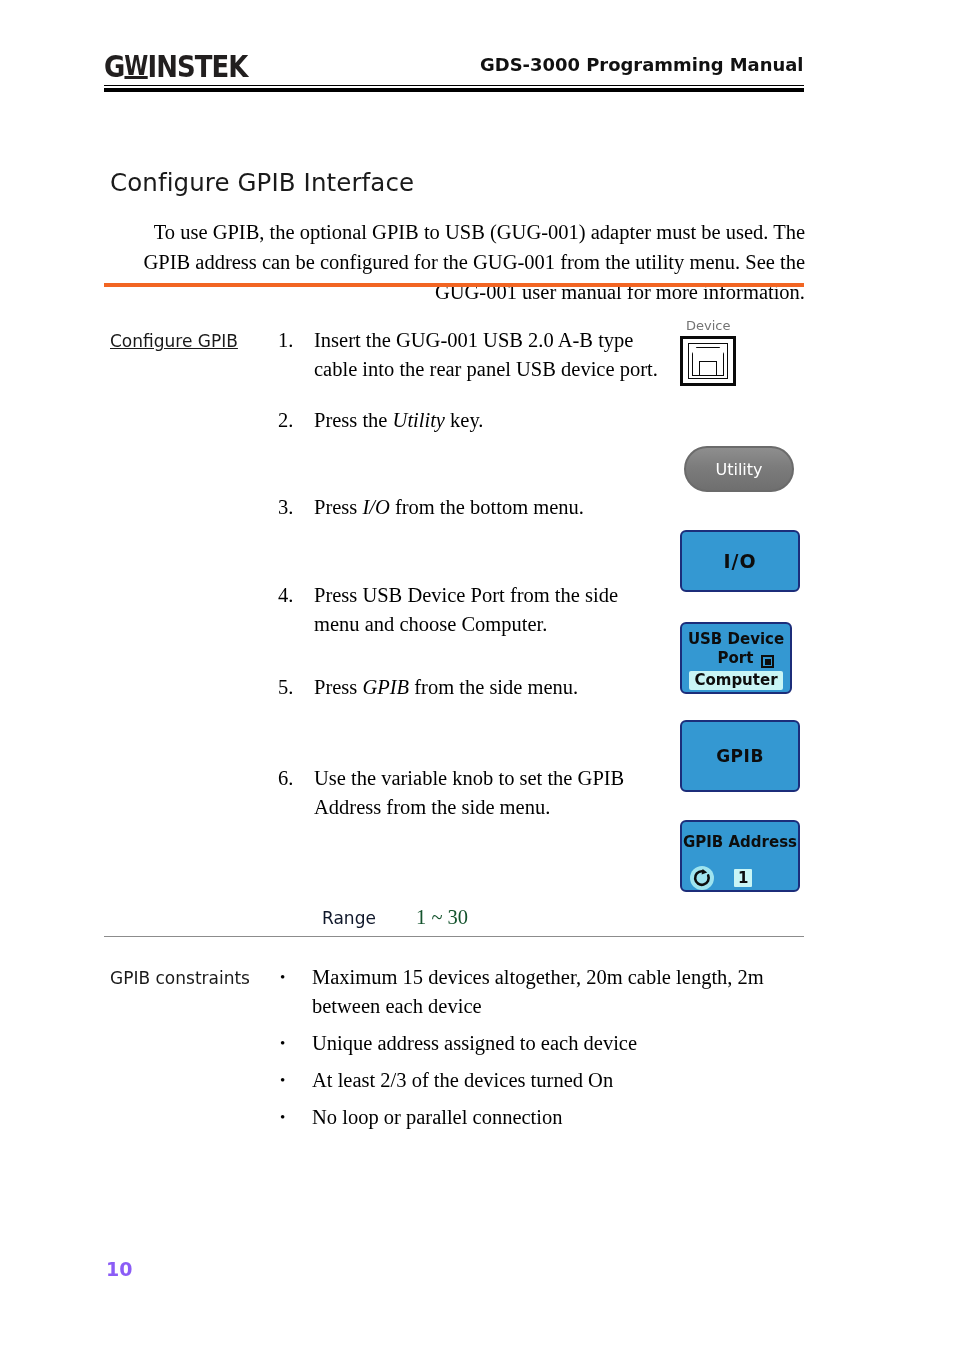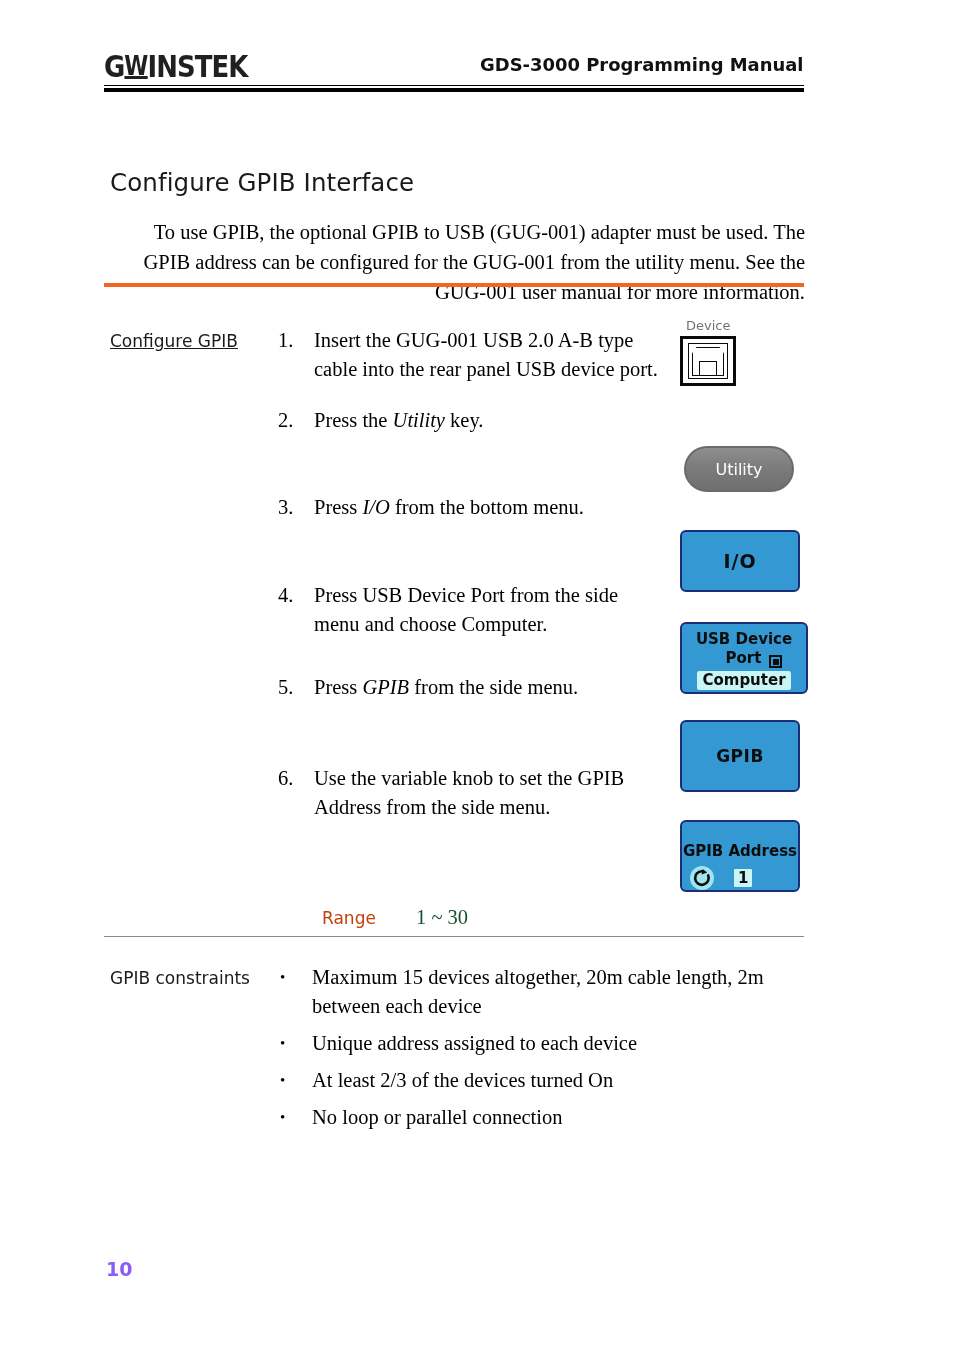--- a/index.html
+++ b/index.html
@@ -221,21 +221,21 @@
     justify-content: center;
     font-family: "DejaVu Sans", sans-serif;
     font-weight: bold;
     color: #0d0d0d;
   }
   .io-fig   { left: 680px; top: 530px; }
   .io-key   { width: 120px; height: 62px; font-size: 19px; letter-spacing: 1px; }
 
   .usbport-fig { left: 680px; top: 622px; }
   .usbport-key {
-    width: 128px; height: 72px; font-size: 15px; line-height: 19px;
+    width: 112px; height: 72px; font-size: 15px; line-height: 19px;
     padding-top: 4px;
   }
   .usbport-line2 {
     display: flex; align-items: flex-end; gap: 8px; margin-left: 20px;
   }
   .sq-icon {
     width: 13px; height: 13px;
     border: 2px solid #0d0d0d;
     background: #3498d2;
     position: relative;
@@ -256,21 +256,21 @@
     border-radius: 2px;
     line-height: 19px;
   }
 
   .gpib-fig { left: 680px; top: 720px; }
   .gpib-key { width: 120px; height: 72px; font-size: 17px; letter-spacing: 0.5px; }
 
   .addr-fig { left: 680px; top: 820px; }
   .addr-key {
     width: 120px; height: 72px; font-size: 15px;
-    justify-content: flex-end; padding-top: 11px;
+    justify-content: space-between; padding-top: 11px;
   }
   .addr-row {
     display: flex;
     align-items: center;
     width: 100%;
     padding: 6px 0 0 8px;
     box-sizing: border-box;
     gap: 20px;
   }
   .knob-icon {
@@ -290,21 +290,21 @@
     line-height: 18px;
   }
 
   
   .range-label {
     position: absolute;
     left: 322px;
     top: 908px;
     font-family: "DejaVu Sans", sans-serif;
     font-size: 17px;
-    color: #c2410c;
+    color: #0f172a;
   }
   .range-value {
     position: absolute;
     left: 416px;
     top: 906px;
     font-family: "Liberation Serif", serif;
     font-size: 20.5px;
     color: #14532d;
   }
   .gray-rule {

